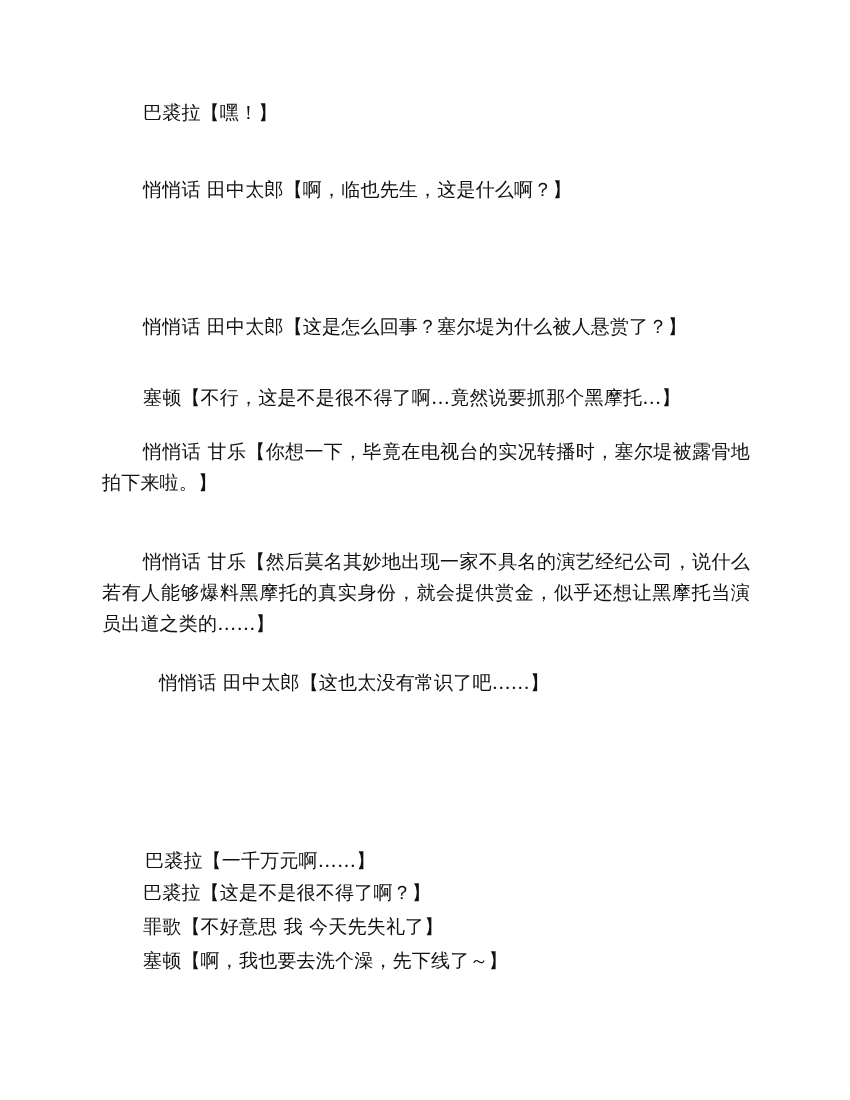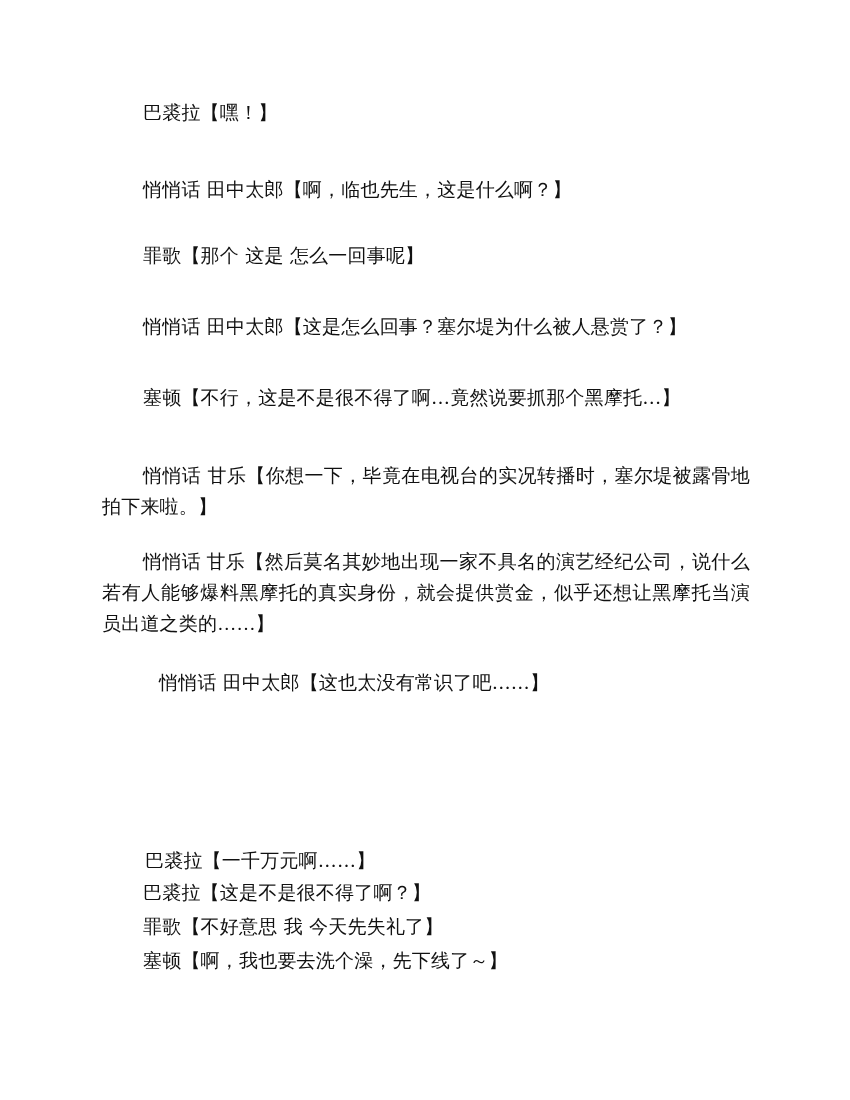--- a/index.html
+++ b/index.html
@@ -38,23 +38,22 @@
       text-align: justify;
       text-align-last: left;
     }
   </style>
 </head>
 <body>
 
 <div class="page">
   <p class="para" style="top:97px; margin:0;">巴裘拉【嘿！】</p>
   <p class="para" style="top:174px; margin:0;">悄悄话 田中太郎【啊，临也先生，这是什么啊？】</p>
-  <p class="para" style="top:240px; margin:0;">罪歌【那个 这是 怎么一回事呢】</p>
   <p class="para" style="top:311px; margin:0;">悄悄话 田中太郎【这是怎么回事？塞尔堤为什么被人悬赏了？】</p>
   <p class="para" style="top:382px; margin:0;">塞顿【不行，这是不是很不得了啊…竟然说要抓那个黑摩托…】</p>
-  <p class="para justify" style="top:460px; margin:0;">悄悄话 甘乐【你想一下，毕竟在电视台的实况转播时，塞尔堤被露骨地拍下来啦。】</p>
-  <p class="para justify" style="top:546px; margin:0;font-family:Liberation Serif, serif;">悄悄话 甘乐【然后莫名其妙地出现一家不具名的演艺经纪公司，说什么若有人能够爆料黑摩托的真实身份，就会提供赏金，似乎还想让黑摩托当演员出道之类的……】</p>
+  <p class="para justify" style="top:436px; margin:0;">悄悄话 甘乐【你想一下，毕竟在电视台的实况转播时，塞尔堤被露骨地拍下来啦。】</p>
+  <p class="para justify" style="top:546px; margin:0;">悄悄话 甘乐【然后莫名其妙地出现一家不具名的演艺经纪公司，说什么若有人能够爆料黑摩托的真实身份，就会提供赏金，似乎还想让黑摩托当演员出道之类的……】</p>
   <p class="para" style="top:651px; margin:16px;">悄悄话 田中太郎【这也太没有常识了吧……】</p>
   <p class="para" style="top:843px; margin:2px;">巴裘拉【一千万元啊……】</p>
   <p class="para" style="top:911px; margin:0;">罪歌【不好意思 我 今天先失礼了】</p>
   <p class="para" style="top:877px; margin:0;">巴裘拉【这是不是很不得了啊？】</p>
   <p class="para" style="top:945px; margin:0;">塞顿【啊，我也要去洗个澡，先下线了～】</p>
 </div>
 
 </body></html>

